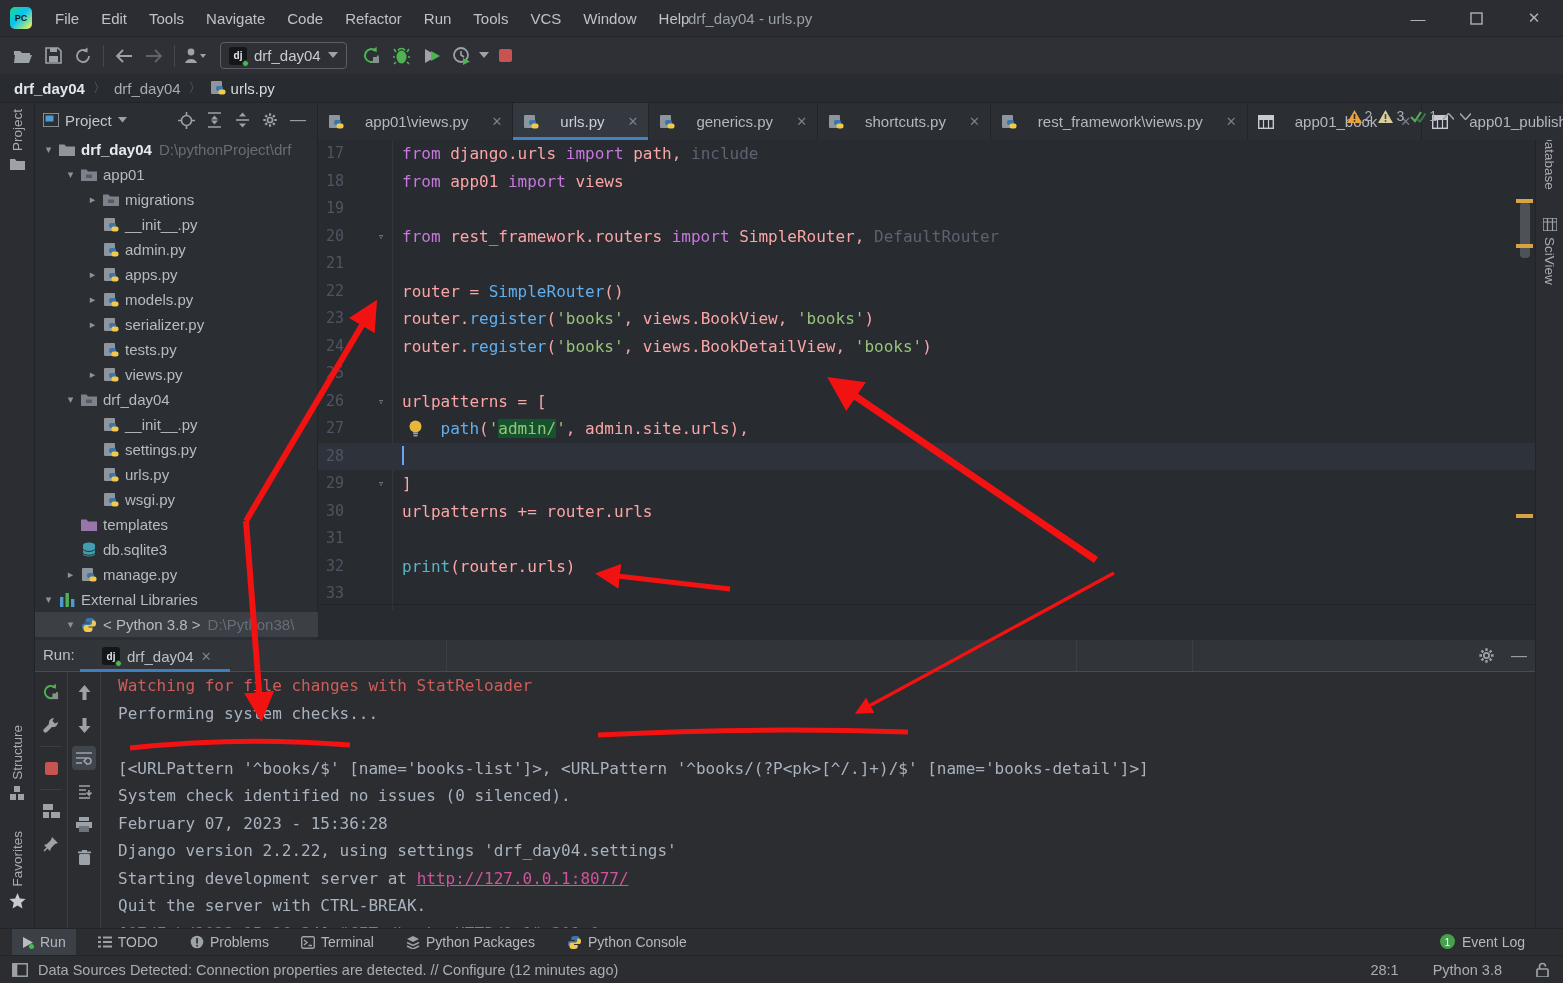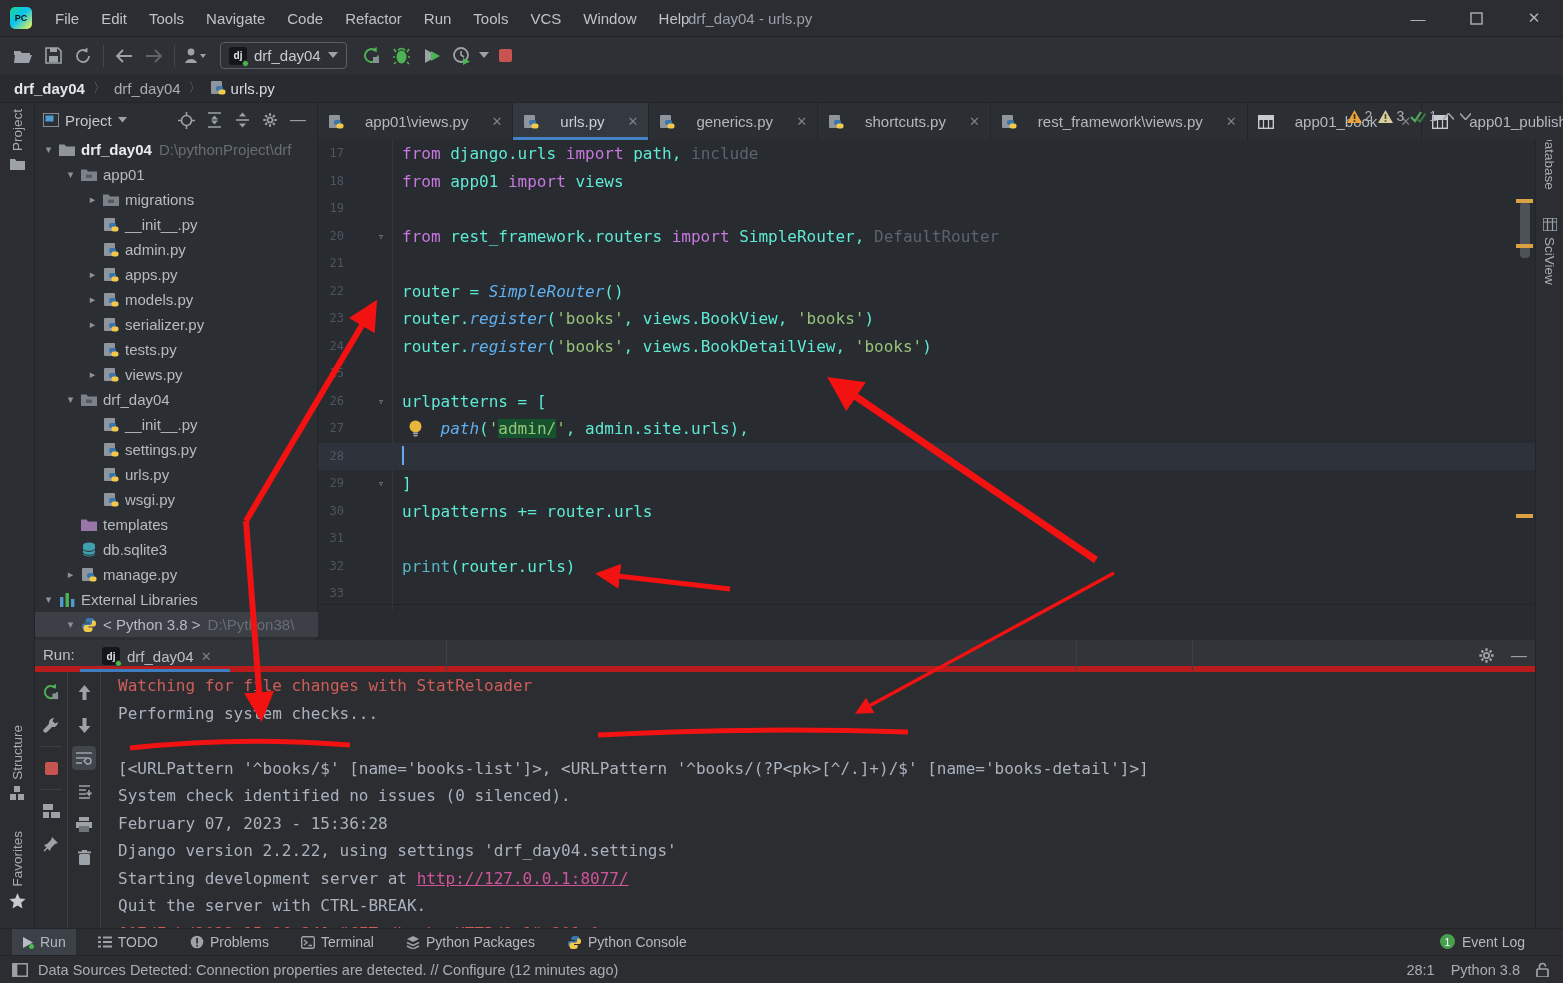--- a/index.html
+++ b/index.html
@@ -65,40 +65,40 @@
   #tabbar { position:absolute; left:0; top:0; width:1217px; height:37px; background:#26282c; display:flex; }
   .tab { display:flex; align-items:center; gap:21px; padding:0 10px; color:#b4b8be; font-size:15px; position:relative; background:#2b2e33; border-right:1px solid #222429; }
   .tab.active { background:#34383f; color:#ccd0d6; }
   .tab.active::after { content:""; position:absolute; left:0; right:0; bottom:0; height:3px; background:#4382c4; }
   .tab .x { color:#7c8087; font-size:13px; margin-left:2px; }
   #tab-overflow { margin-left:auto; display:flex; align-items:center; gap:8px; padding-right:8px; color:#9da2a8; }
 
   #code-area { position:absolute; left:0; top:37px; width:1217px; height:470px; }
   .code-row { position:relative; height:27.5px; line-height:27.5px; font-family:"DejaVu Sans Mono", monospace; font-size:16px; white-space:pre; }
   .code-row.cur { background:#2e323b; }
-  .gut-num { position:absolute; left:0; width:26px; text-align:right; color:#4e5663; font-size:12px; }
+  .gut-num { position:absolute; left:0; width:26px; text-align:right; color:#4e5663; font-size:15px; }
   .gut-fold { position:absolute; left:55px; width:16px; text-align:center; color:#798088; font-size:11px; }
   .gutter-line { position:absolute; left:74px; top:0; width:1px; height:470px; background:#33363c; }
   .code-text { position:absolute; left:84px; }
-  .s-kw { color:#c678dd; } .s-pl { color:#5eead4; } .s-dim { color:#5c6370; }
-  .s-fn { color:#61afef;font-style:italic; } .s-str { color:#98c379; } .s-bi { color:#56b6c2; }
+  .s-kw { color:#c678dd; } .s-pl { color:#fca5a5; } .s-dim { color:#5c6370; }
+  .s-fn { color:#61afef; } .s-str { color:#98c379; } .s-bi { color:#56b6c2; }
   .s-sel { background:#14532d; }
   .caret { display:inline-block; width:2px; height:19px; background:#6aa5f2; vertical-align:middle; margin-bottom:3px; }
   .bulb { position:absolute; left:90px; top:5px; width:15px; height:17px; }
   #editor-bottom-line { position:absolute; left:0; top:501px; width:1217px; height:1px; background:#222429; }
 
   #warn-widget { position:absolute; right:64px; top:5px; display:flex; align-items:center; gap:6px; color:#a8adb5; font-size:14px; }
   #warn-widget .grp { display:flex; align-items:center; gap:3px; }
   #stripe { position:absolute; left:1196px; top:37px; width:21px; height:470px; }
   .stripe-thumb { position:absolute; left:6px; top:62px; width:10px; height:56px; background:#4d5259; border-radius:4px; }
   .stripe-tick { position:absolute; left:2px; width:17px; height:4px; background:#d9a343; }
 
   
   #run-panel { position:absolute; left:35px; top:640px; width:1500px; height:288px; background:#2b2d31; }
-  #run-header { position:absolute; left:0; top:0; width:1500px; height:32px; background:#313439; border-bottom:6px solid #b91c1c; color:#bcc0c6; font-size:15px; }
+  #run-header { position:absolute; left:0; top:0; width:1500px; height:32px; background:#313439; border-bottom:1px solid #b91c1c; color:#bcc0c6; font-size:15px; }
   #run-label { position:absolute; left:8px; top:6px; }
   #run-tab { position:absolute; left:55px; top:0; height:32px; display:flex; align-items:center; gap:7px; padding:0 12px; }
   #run-tab .x { color:#7c8087; font-size:13px; }
   #run-tab-underline { position:absolute; left:45px; top:29px; width:150px; height:3px; background:#3f7cc0; }
   .rh-sep { position:absolute; top:0; width:1px; height:31px; background:#3c4046; }
   #run-header-right { position:absolute; right:8px; top:7px; display:flex; gap:16px; }
 
   #run-toolcol1 { position:absolute; left:0; top:32px; width:33px; height:256px; border-right:1px solid #3a3d42; display:flex; flex-direction:column; align-items:center; padding-top:8px; gap:9px; }
   #run-toolcol2 { position:absolute; left:33px; top:32px; width:33px; height:256px; border-right:1px solid #3a3d42; display:flex; flex-direction:column; align-items:center; padding-top:8px; gap:9px; }
   .rt-ico { width:24px; height:24px; display:flex; align-items:center; justify-content:center; border-radius:4px; }
@@ -113,21 +113,21 @@
   
   #bottombar { position:absolute; left:0; top:928px; width:1563px; height:27px; background:#2b2d31; border-top:1px solid #222429; display:flex; align-items:center; color:#b4b8be; font-size:14px; }
   .bb-btn { display:flex; align-items:center; gap:6px; height:27px; padding:0 10px; margin-left:12px; }
   .bb-btn.active { background:#3c4047; }
   #eventlog { position:absolute; right:38px; top:928px; height:27px; display:flex; align-items:center; gap:7px; color:#b4b8be; font-size:14px; }
   .badge { width:15px; height:15px; border-radius:50%; background:#47a04e; color:#fff; font-size:10.5px; display:flex; align-items:center; justify-content:center; }
 
   
   #statusbar { position:absolute; left:0; top:955px; width:1563px; height:28px; background:#2b2d31; border-top:1px solid #222429; display:flex; align-items:center; color:#a9adb3; font-size:14.5px; }
   #status-msg { margin-left:38px; }
-  #status-right { position:absolute; right:14px; display:flex; align-items:center; gap:16px; }
+  #status-right { position:absolute; right:14px; display:flex; align-items:center; gap:34px; }
 
   #annot { position:absolute; left:0; top:0; width:1563px; height:983px; pointer-events:none; z-index:50; }
   svg { display:block; }
 </style>
 </head>
 <body>
 
 <div id="app">
 
   <div id="titlebar">

